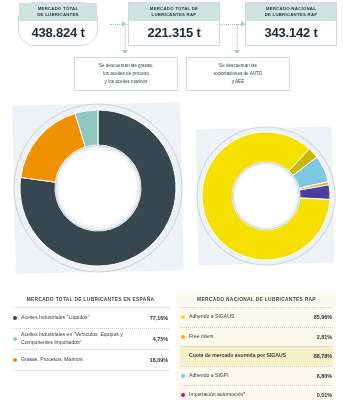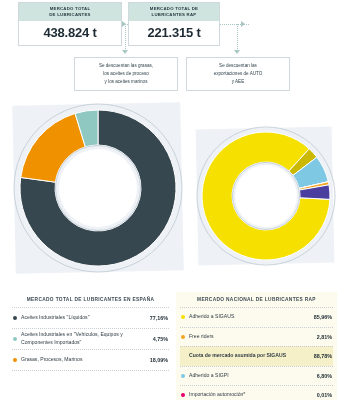--- a/index.html
+++ b/index.html
@@ -32,21 +32,21 @@
   }
   .kpi-head span{display:block;}
   .kpi-val{
     color:#1d2b33;
     font-weight:bold;
     font-size:13px;
     letter-spacing:-.2px;
     padding:4.5px 0 5px;
     white-space:nowrap;
   }
-  #kpi0{left:18px;width:104px;}
+  #kpi0{left:18px;width:80px;border-radius:17px;}
   #kpi1{left:128px;width:92px;}
   #kpi2{left:245px;width:92px;}
 
   
   .dot-h{position:absolute;height:0;border-top:1px dotted #a7c5c2;z-index:1;}
   .dot-v{position:absolute;width:0;border-left:1px dotted #a7c5c2;z-index:1;}
   .arrow-d{
     position:absolute;width:0;height:0;
     border-left:3px solid transparent;border-right:3px solid transparent;
     border-top:4px solid #a7c5c2;z-index:2;
@@ -157,20 +157,27 @@
   </div>
 
   <div class="kpi-box" id="kpi1">
     <div class="kpi-head">
       <span>MERCADO TOTAL DE</span>
       <span>LUBRICANTES RAP</span>
     </div>
     <div class="kpi-val">221.315 t</div>
   </div>
 
+  <div class="kpi-box" id="kpi2">
+    <div class="kpi-head">
+      <span>MERCADO NACIONAL</span>
+      <span>DE LUBRICANTES RAP</span>
+    </div>
+    <div class="kpi-val">343.142 t</div>
+  </div>
 </div>
 
 <div class="note" id="note0">
   <span>Se descuentan las grasas,</span>
   <span>los aceites de proceso</span>
   <span>y los aceites marinos</span>
 </div>
 <div class="note" id="note1">
   <span>Se descuentan las</span>
   <span>exportaciones de AUTO</span>

